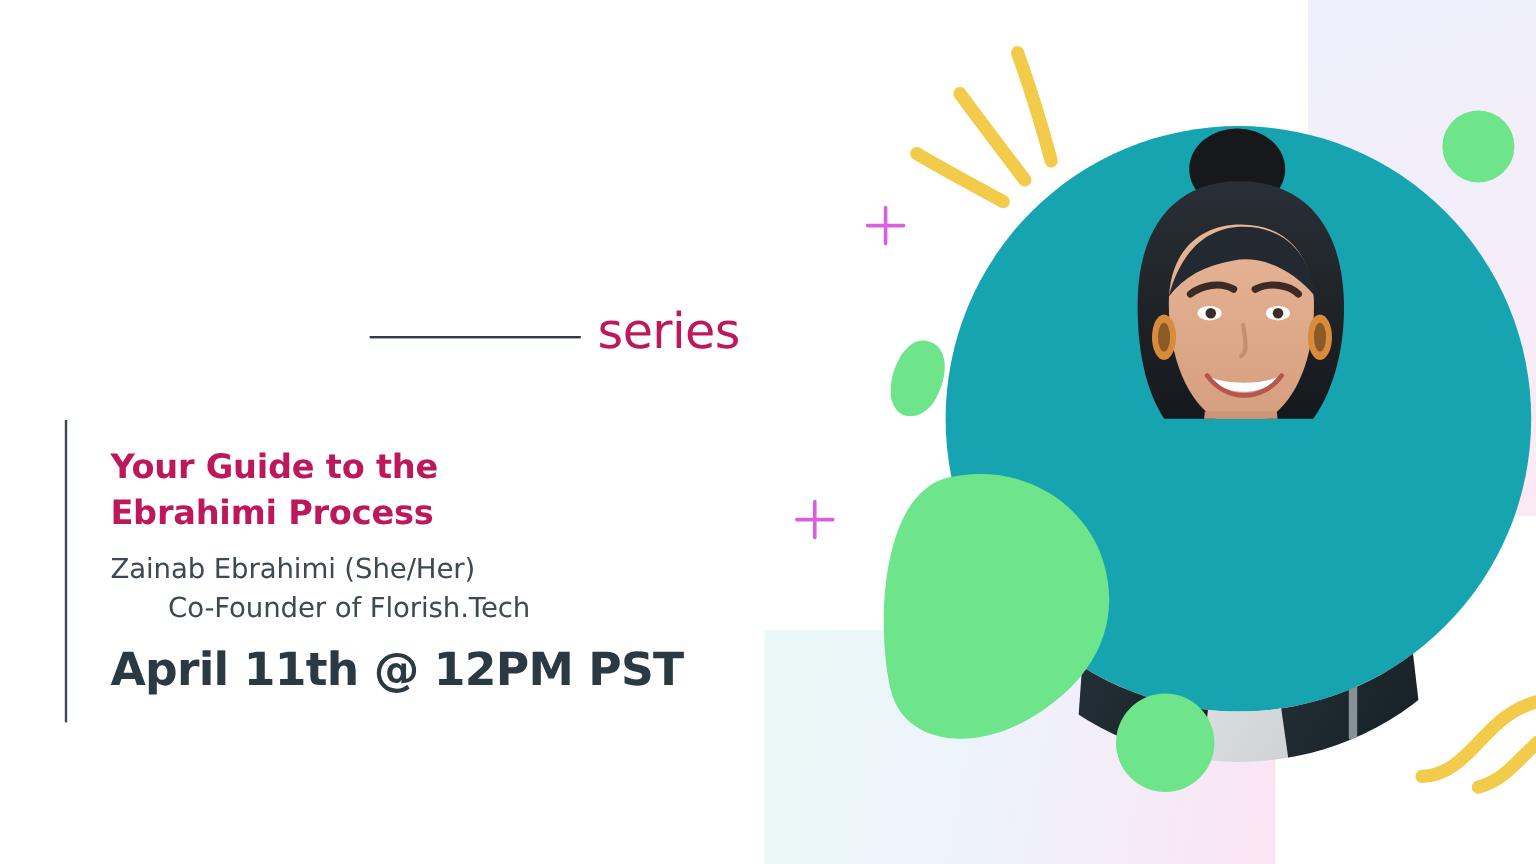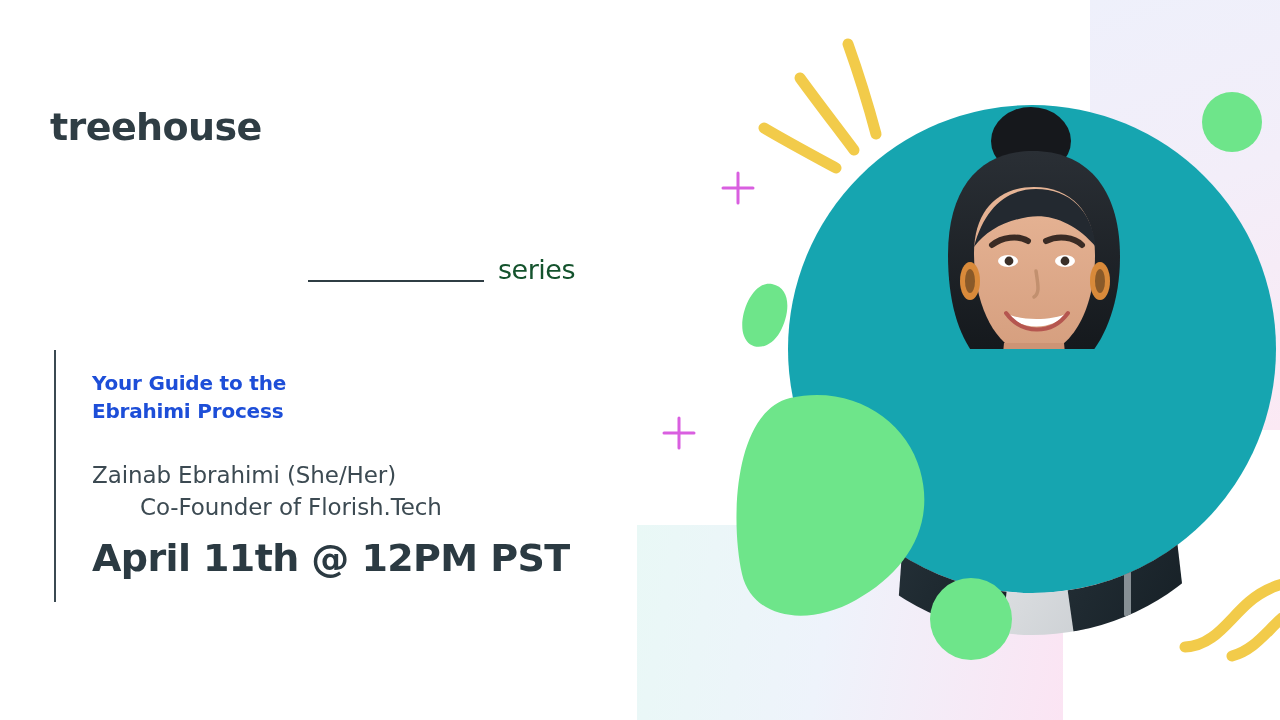--- a/index.html
+++ b/index.html
@@ -52,32 +52,32 @@
     width:620px;height:100px;
   }
   #headline-outline svg{display:block;}
 
   #series-rule{
     position:absolute;left:308px;top:280px;width:176px;height:2px;
     background:#2f3d44;
   }
   #series-word{
     position:absolute;left:498px;top:256px;
-    font-size:27px;font-weight:500;color:#14532d;line-height:1;
+    font-size:41px;font-weight:500;color:#be185d;line-height:1;
     letter-spacing:-0.5px;
   }
 
   #vrule{
     position:absolute;left:54px;top:350px;width:2px;height:252px;
     background:#3b4a52;
   }
 
   #talk-title{
     position:absolute;left:92px;top:370px;width:430px;
-    font-size:20px;font-weight:600;color:#1d4ed8;
+    font-size:28px;font-weight:600;color:#be185d;
     line-height:1.38;letter-spacing:-0.2px;
   }
   #talk-title .l{display:block;}
 
   #speaker-name{
     position:absolute;left:92px;top:462px;
     font-size:23px;font-weight:400;color:#3c4a52;line-height:1.2;
     letter-spacing:-0.1px;
   }
   #speaker-role{
@@ -197,21 +197,20 @@
     <circle cx="1232" cy="122" r="30" fill="#6ee58a"></circle>
 
     <g stroke="#f2cb4a" stroke-width="11" stroke-linecap="round" fill="none">
       <path d="M1185,647 C1214,646 1228,620 1249,602 C1264,589 1280,584 1292,582"></path>
       <path d="M1232,656 C1254,650 1266,632 1282,618"></path>
     </g>
   </svg>
 
   <div id="text-col">
 
-    <div id="wordmark">treehouse</div>
 
 
     <div id="series-rule"></div>
     <div id="series-word">series</div>
 
     <div id="vrule"></div>
 
     <div id="talk-title">
       <span class="l">Your Guide to the</span>
       <span class="l">Ebrahimi Process</span>

